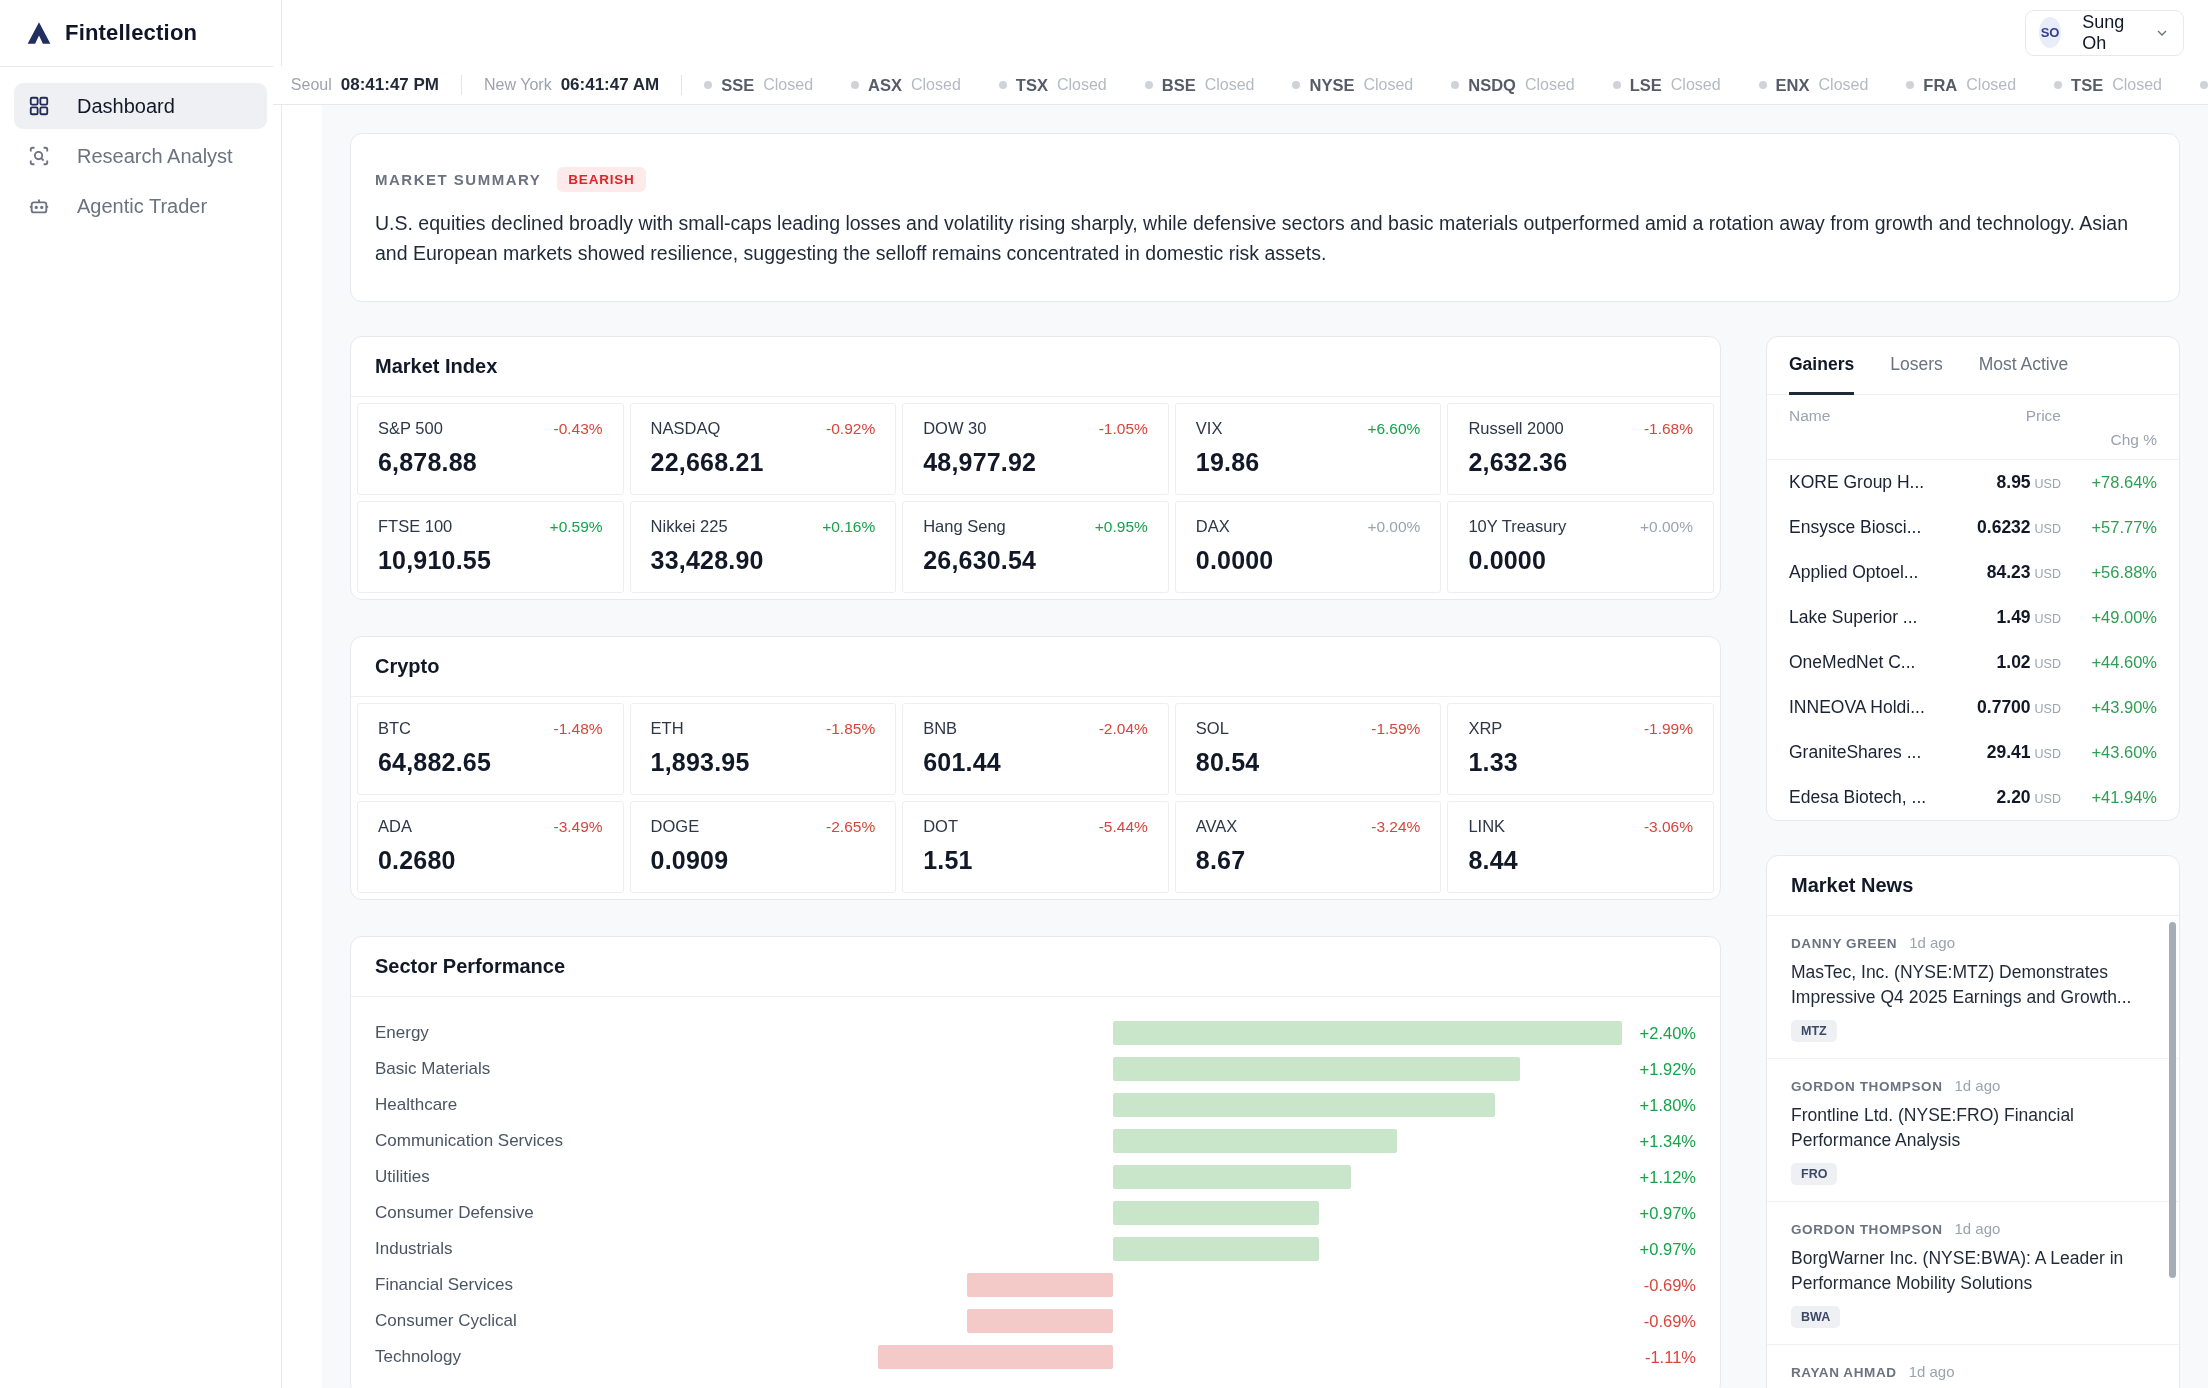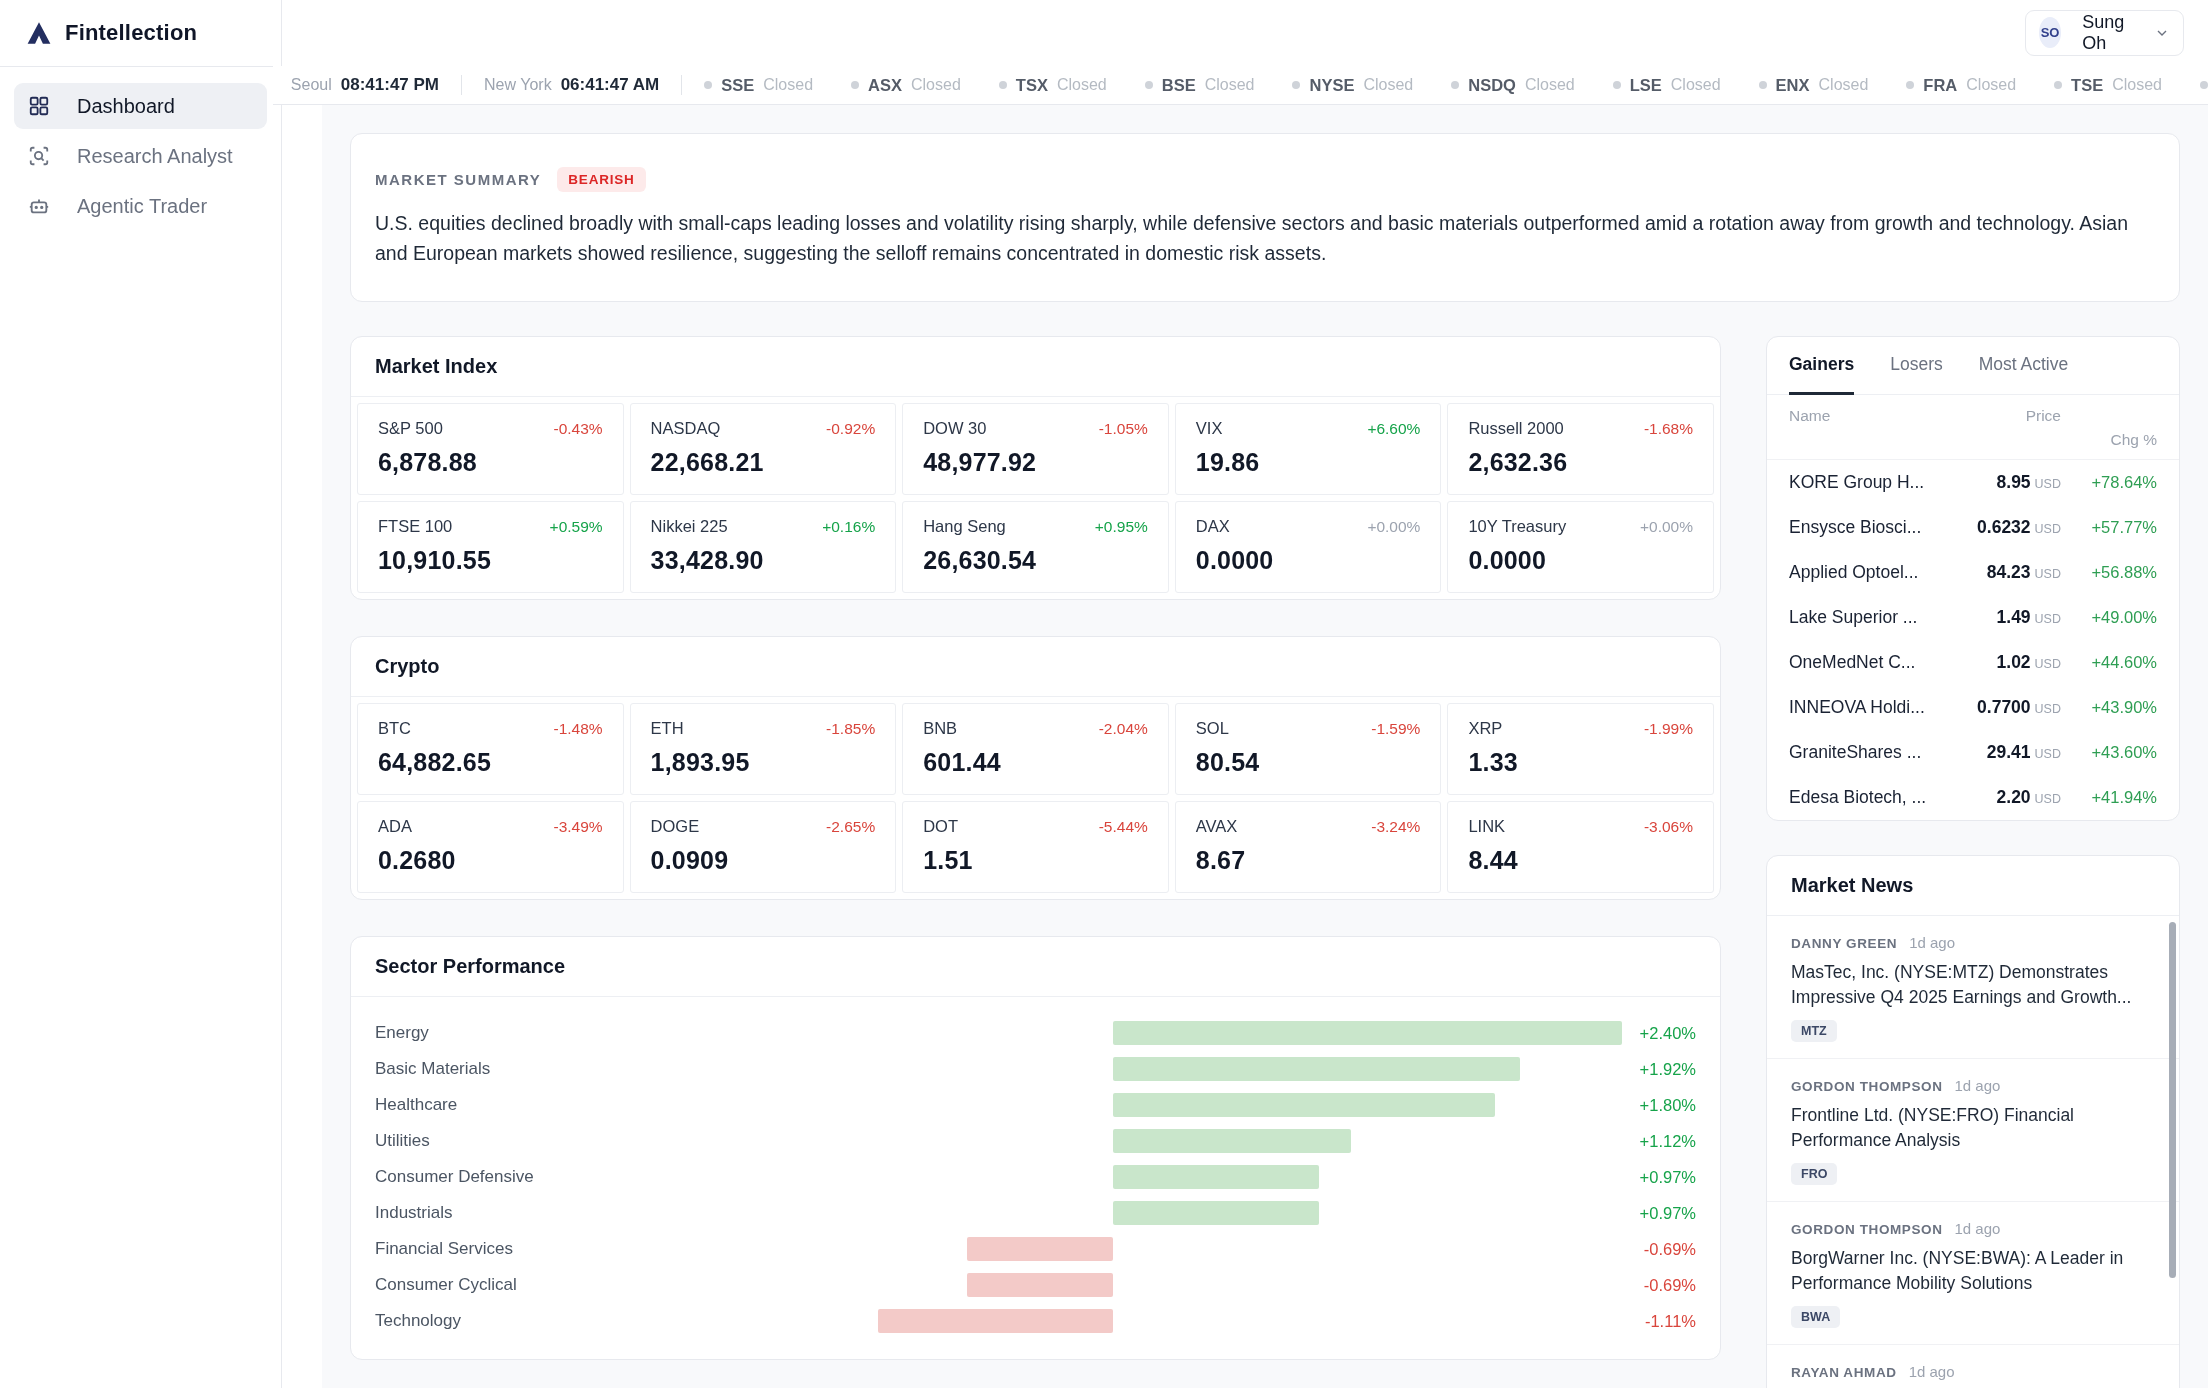--- a/index.html
+++ b/index.html
@@ -445,20 +445,27 @@
                   <span class="spct up">+1.92%</span>
                 </div>
                 <div class="srow">
                   <span class="slabel">Healthcare</span>
                   <div class="strack">
                     <div class="sbar pos" style="left: 37.3%; width: 47.79%;"></div>
                   </div>
                   <span class="spct up">+1.80%</span>
                 </div>
                 <div class="srow">
+                  <span class="slabel">Communication Services</span>
+                  <div class="strack">
+                    <div class="sbar pos" style="left: 37.3%; width: 35.577%;"></div>
+                  </div>
+                  <span class="spct up">+1.34%</span>
+                </div>
+                <div class="srow">
                   <span class="slabel">Utilities</span>
                   <div class="strack">
                     <div class="sbar pos" style="left: 37.3%; width: 29.736%;"></div>
                   </div>
                   <span class="spct up">+1.12%</span>
                 </div>
                 <div class="srow">
                   <span class="slabel">Consumer Defensive</span>
                   <div class="strack">
                     <div class="sbar pos" style="left: 37.3%; width: 25.7535%;"></div>

